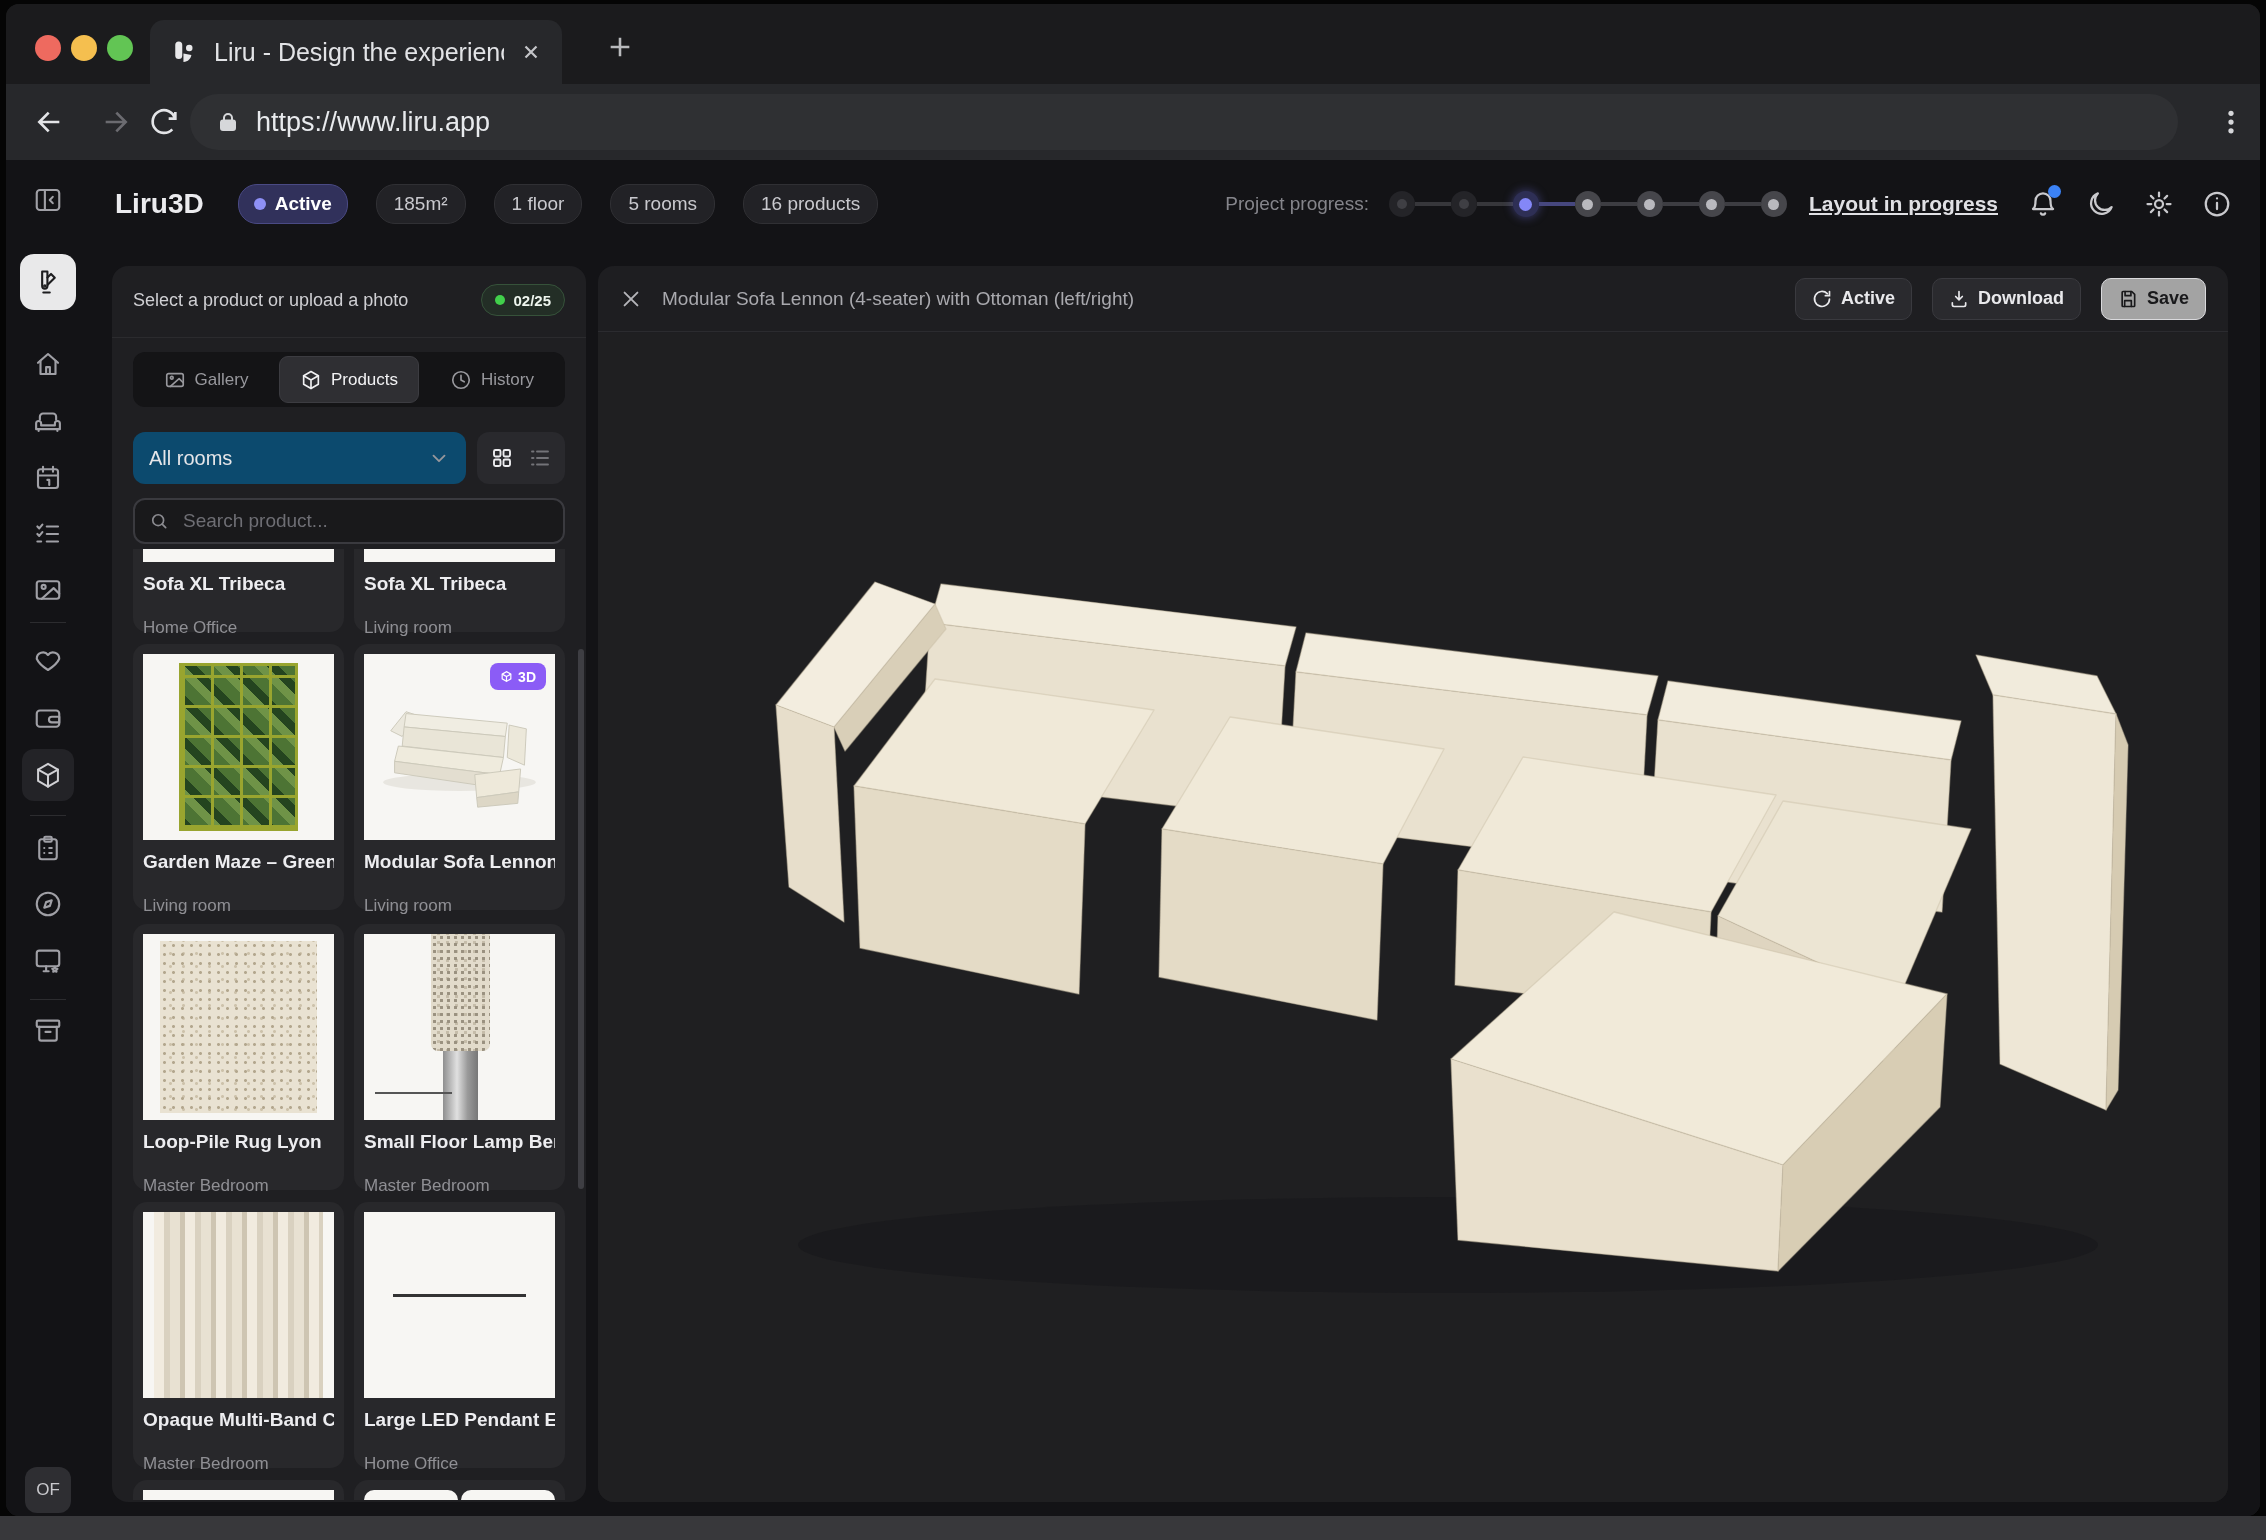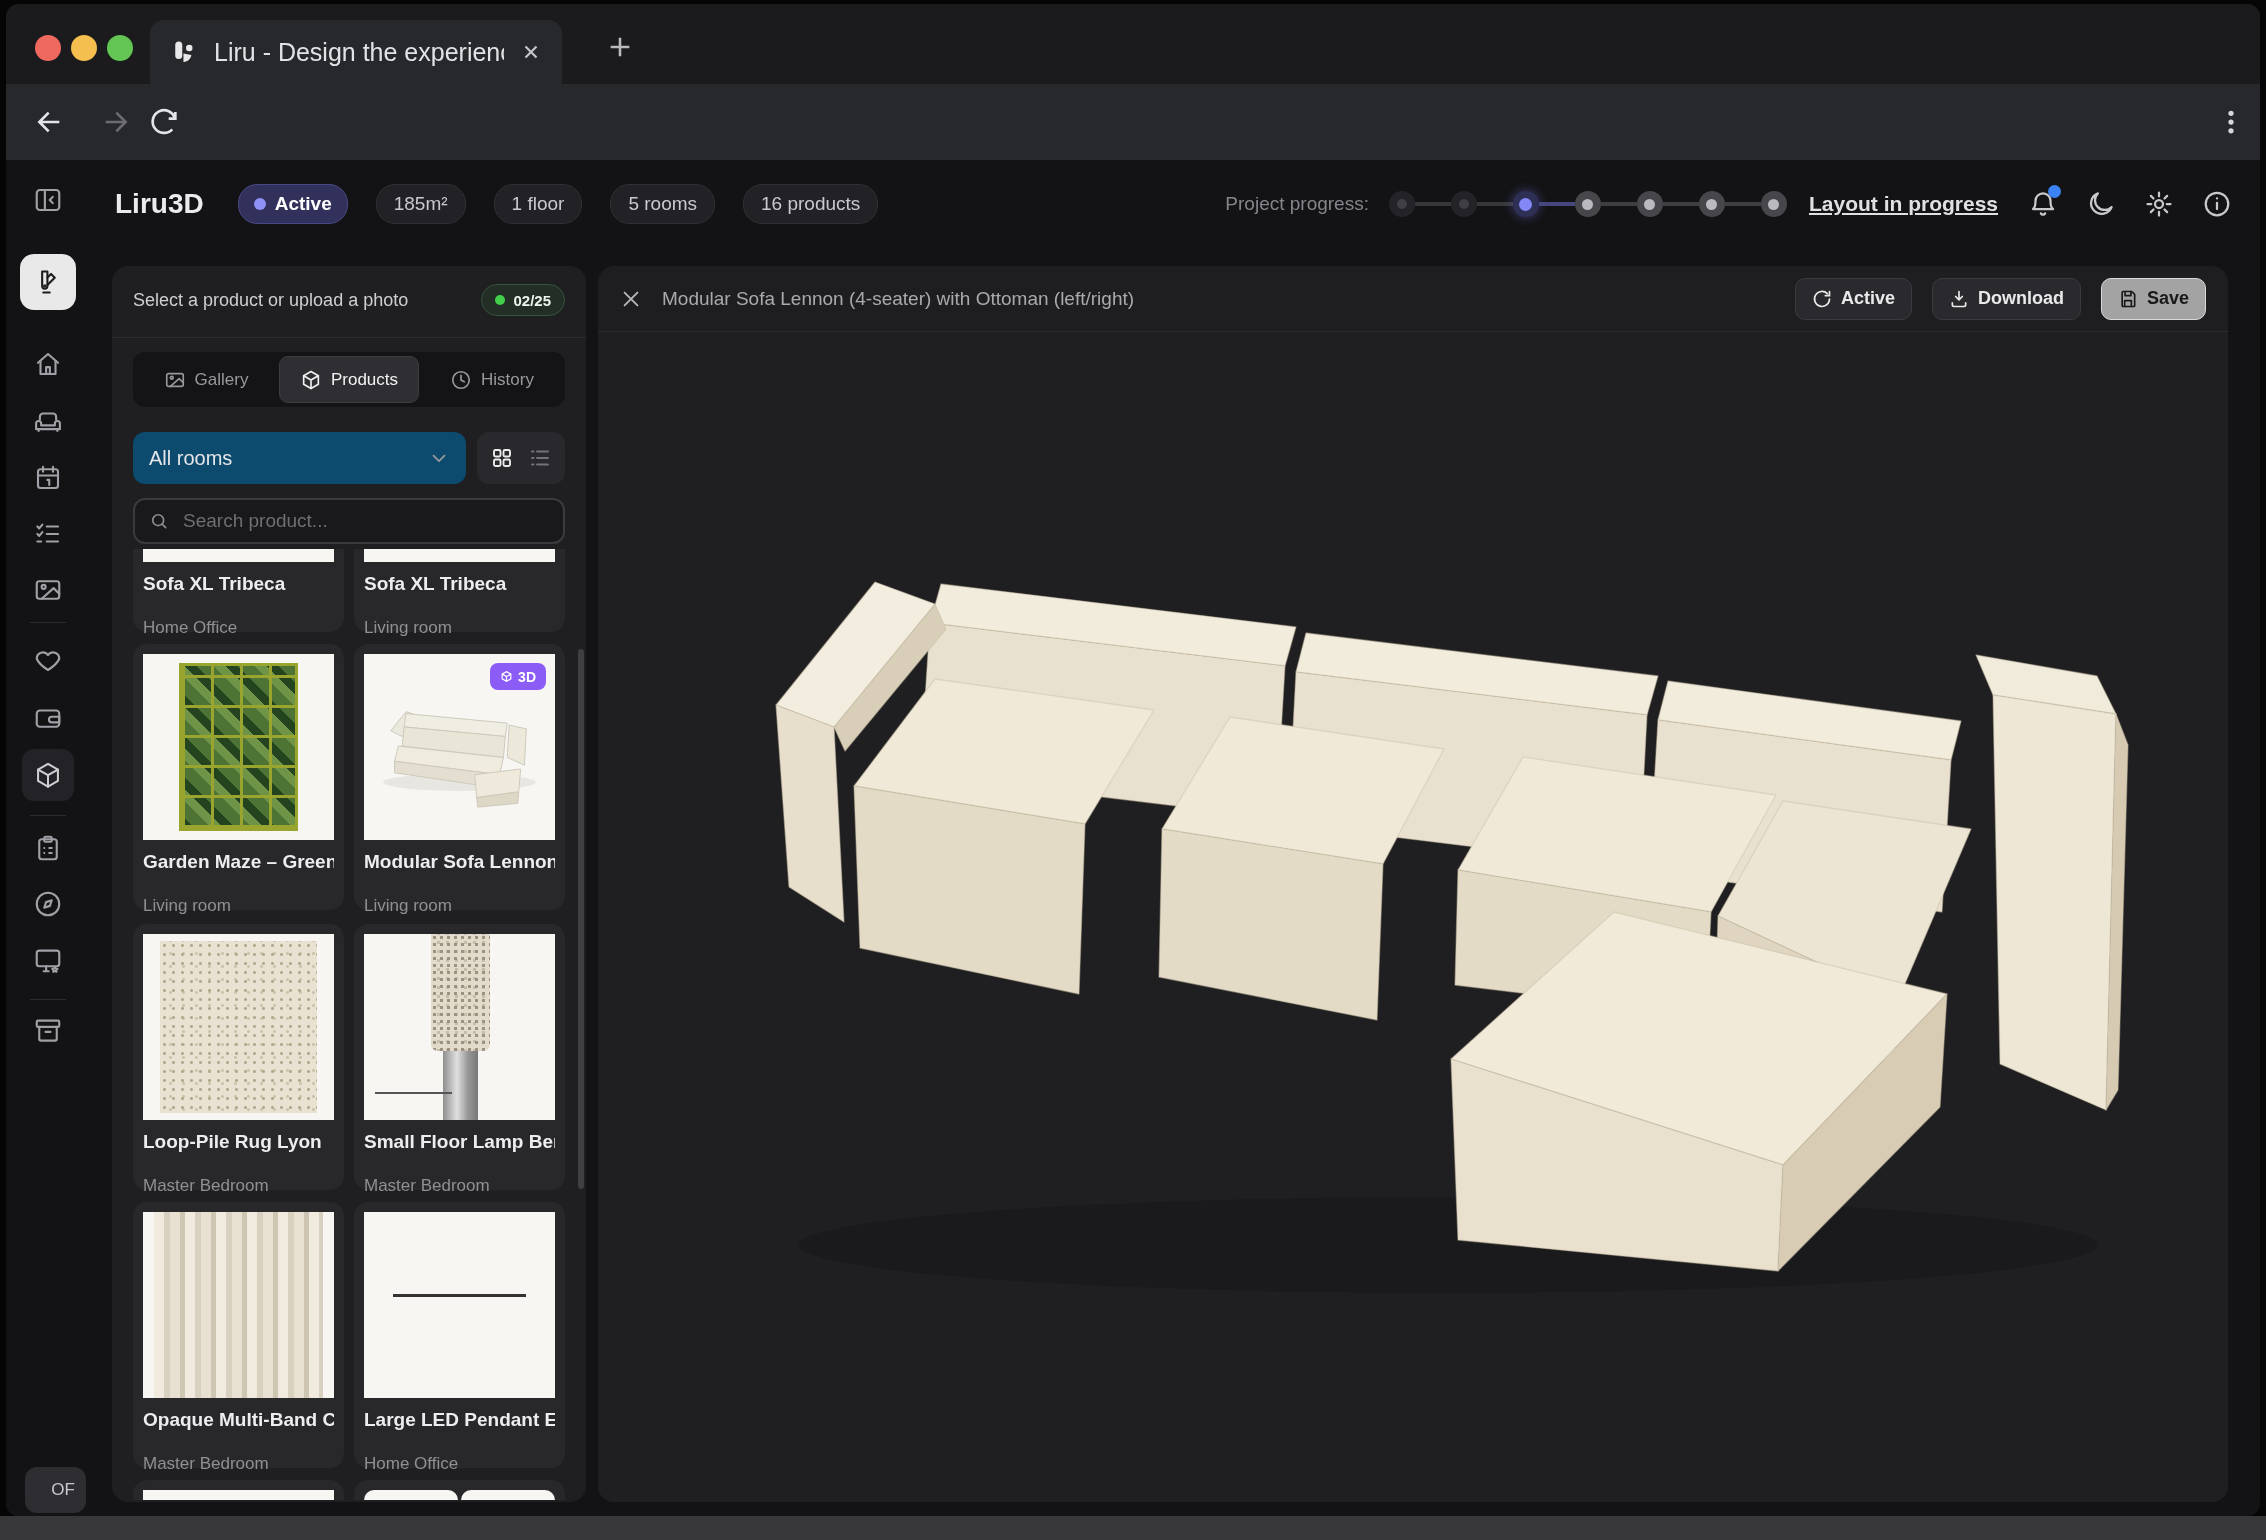--- a/index.html
+++ b/index.html
@@ -124,20 +124,29 @@
         <svg width="32" height="32" viewBox="0 0 24 24" stroke="#6b6b70" stroke-width="2" fill="none">
             <path d="M5 12h14M13 5l7 7-7 7"></path>
           </svg>
       </span>
       <span class="abs" style="left:142px;top:22px;">
         <svg width="32" height="32" viewBox="0 0 24 24" stroke="#e3e4e7" stroke-width="2" fill="none">
             <path d="M20.5 4.5v5h-5"></path>
             <path d="M20.2 9.5a8.5 8.5 0 1 0-2 8"></path>
           </svg>
       </span>
+      <div class="addr">
+        <span>
+          <svg width="24" height="24" viewBox="0 0 24 24" stroke="#d6d7da" stroke-width="2" fill="#d6d7da">
+              <rect x="5" y="10.5" width="14" height="9.5" rx="2"></rect>
+              <path fill="none" d="M8 10.5V8a4 4 0 0 1 8 0v2.5"></path>
+            </svg>
+        </span>
+        <span class="url">https://www.liru.app</span>
+      </div>
       <span class="abs" style="left:2210px;top:23px;">
         <svg width="30" height="30" viewBox="0 0 24 24" fill="#d6d7da">
             <circle cx="12" cy="5" r="2.1"></circle>
             <circle cx="12" cy="12" r="2.1"></circle>
             <circle cx="12" cy="19" r="2.1"></circle>
           </svg>
       </span>
     </div>
 
     <div class="content">
@@ -237,21 +246,21 @@
           </svg>
       </span>
       <div class="rail-div" style="top:839px;"></div>
       <span class="rail-ic" style="top:855px;">
         <svg width="30" height="30" viewBox="0 0 24 24" stroke="currentColor" stroke-width="1.7" fill="none" stroke-linecap="round" stroke-linejoin="round">
             <rect x="3" y="4.5" width="18" height="5" rx="1"></rect>
             <path d="M5 9.5V19a1.5 1.5 0 0 0 1.5 1.5h11A1.5 1.5 0 0 0 19 19V9.5"></path>
             <path d="M10 13.5h4"></path>
           </svg>
       </span>
-      <div class="abs" style="left:19px;top:1307px;width:46px;height:46px;border-radius:12px;background:#2e2e32;display:flex;align-items:center;justify-content:center;font-size:17px;color:#c8c8cc;padding-left:15px;">
+      <div class="abs" style="left:19px;top:1307px;width:46px;height:46px;border-radius:12px;background:#2e2e32;display:flex;align-items:center;justify-content:center;font-size:17px;color:#c8c8cc;">
         <span>OF</span>
       </div>
 
       <div class="hrow">
         <span class="appname">Liru3D</span>
         <span class="pill-active">
           <i style="width:12px;height:12px;border-radius:50%;background:#8e90f6;display:inline-block;"></i>
           <span>Active</span>
         </span>
         <span class="pill">185m²</span>

